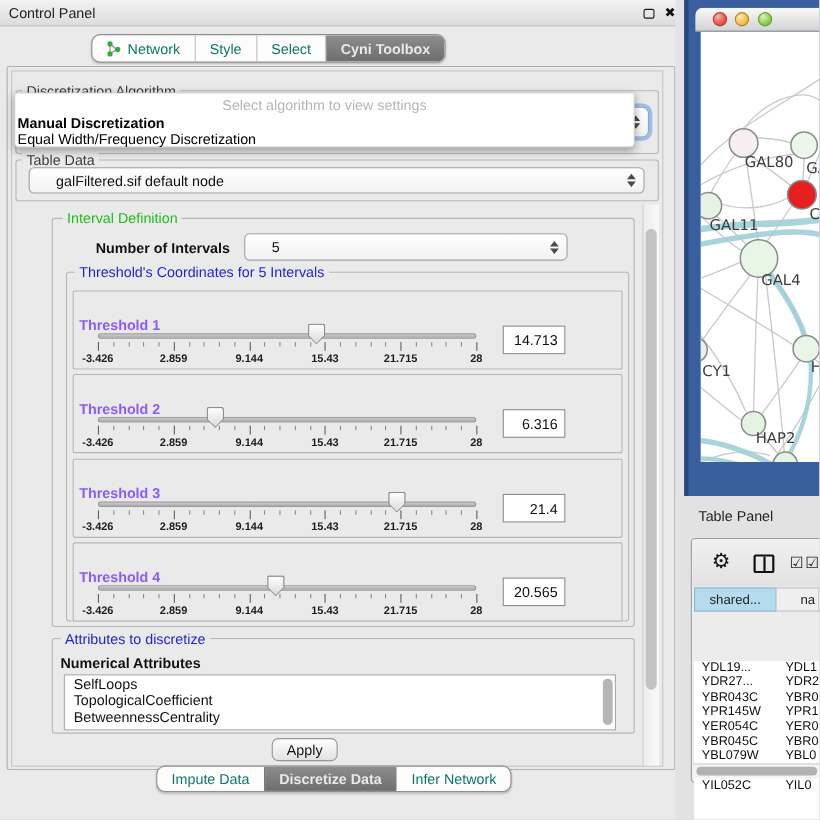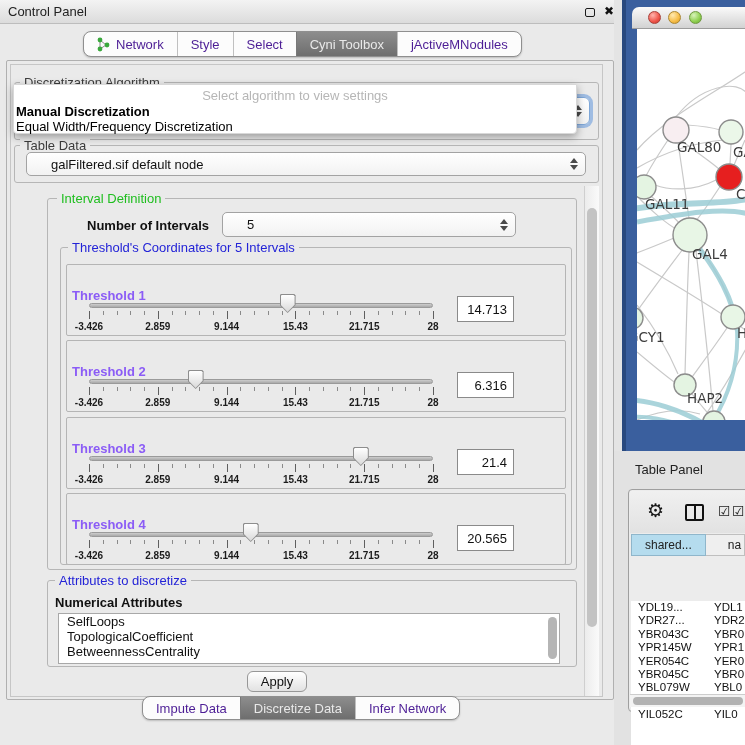--- a/index.html
+++ b/index.html
@@ -8,23 +8,23 @@
           font-family:"Liberation Sans","DejaVu Sans",sans-serif;color:#1a1a1a;}
   
   #left-panel{position:absolute;left:0;top:0;width:620px;height:745px;background:#eaeaea;}
   .cp-titlebar{position:absolute;left:0;top:0;width:620px;height:24px;
     background:linear-gradient(#f3f3f3,#dcdcdc);border-bottom:1px solid #bdbdbd;}
   .cp-title{position:absolute;left:8px;top:4px;font-size:13px;color:#222;}
   .float-btn{position:absolute;left:585px;top:8px;width:10px;height:9px;border:1.5px solid #1b1b1b;border-radius:2px;}
   .close-btn{position:absolute;left:604px;top:4px;font-size:12px;font-weight:bold;color:#111;}
   .tabstrip{position:absolute;display:flex;height:26px;border:1px solid #8f8f8f;border-radius:8px;
     background:#fcfcfc;overflow:hidden;box-shadow:0 1px 2px rgba(0,0,0,.2);}
-  .tab{display:flex;align-items:center;gap:6px;padding:0 13px;font-size:13px;color:#4c1d95;border-left:1px solid #c0c0c0;white-space:nowrap;}
+  .tab{display:flex;align-items:center;gap:6px;padding:0 13px;font-size:13px;color:#0f766e;border-left:1px solid #c0c0c0;white-space:nowrap;}
   .tab:first-child{border-left:none;}
-  .tab.selected{background:linear-gradient(#8d8d8d,#6e6e6e);color:#e9e9e9;border-left-color:#787878;}
+  .tab.selected{background:linear-gradient(#8d8d8d,#6e6e6e);color:#e9e9e9;border-left-color:#787878;font-weight:bold;}
   .outer-panel{position:absolute;left:6px;top:60px;width:608px;height:640px;border:1px solid #b0b0b0;border-radius:2px;background:#eaeaea;}
   .inner-panel{position:absolute;left:10px;top:64px;width:593px;height:633px;border:1px solid #c6c6c6;background:#eaeaea;}
   .groupbox{position:absolute;border:1px solid #b6b6b6;border-radius:3px;}
   .gtitle{position:absolute;font-size:13px;background:#eaeaea;padding:0 4px;white-space:nowrap;}
   .gtitle.green{color:#1fbe1f;}
   .gtitle.blue{color:#2323d7;}
   .gtitle.plain{color:#3c3c3c;}
   .combo{position:absolute;background:linear-gradient(#ffffff,#f2f2f2);border:1px solid #a3a3a3;border-radius:5px;
     font-size:13px;color:#111;display:flex;align-items:center;padding-left:24px;}
   .combo .arrows{position:absolute;right:7px;top:50%;transform:translateY(-50%);display:flex;flex-direction:column;gap:2px;}
@@ -119,23 +119,20 @@
         <span>Network</span>
       </div>
       <div class="tab">
           <span>Style</span>
         </div>
       <div class="tab">
           <span>Select</span>
         </div>
       <div class="tab selected">
           <span>Cyni Toolbox</span>
-        </div>
-      <div class="tab">
-          <span>jActiveMNodules</span>
         </div>
     </div>
 
     <div class="outer-panel"></div>
     <div class="inner-panel"></div>
 
     <div class="groupbox" style="left:14px;top:82px;width:585px;height:58px;"></div>
     <div class="gtitle plain" style="left:20px;top:75px;">Discretization Algorithm</div>
     <div class="combo focused" style="left:24px;top:97px;width:566px;height:28px;">
       <span class="arrows">

